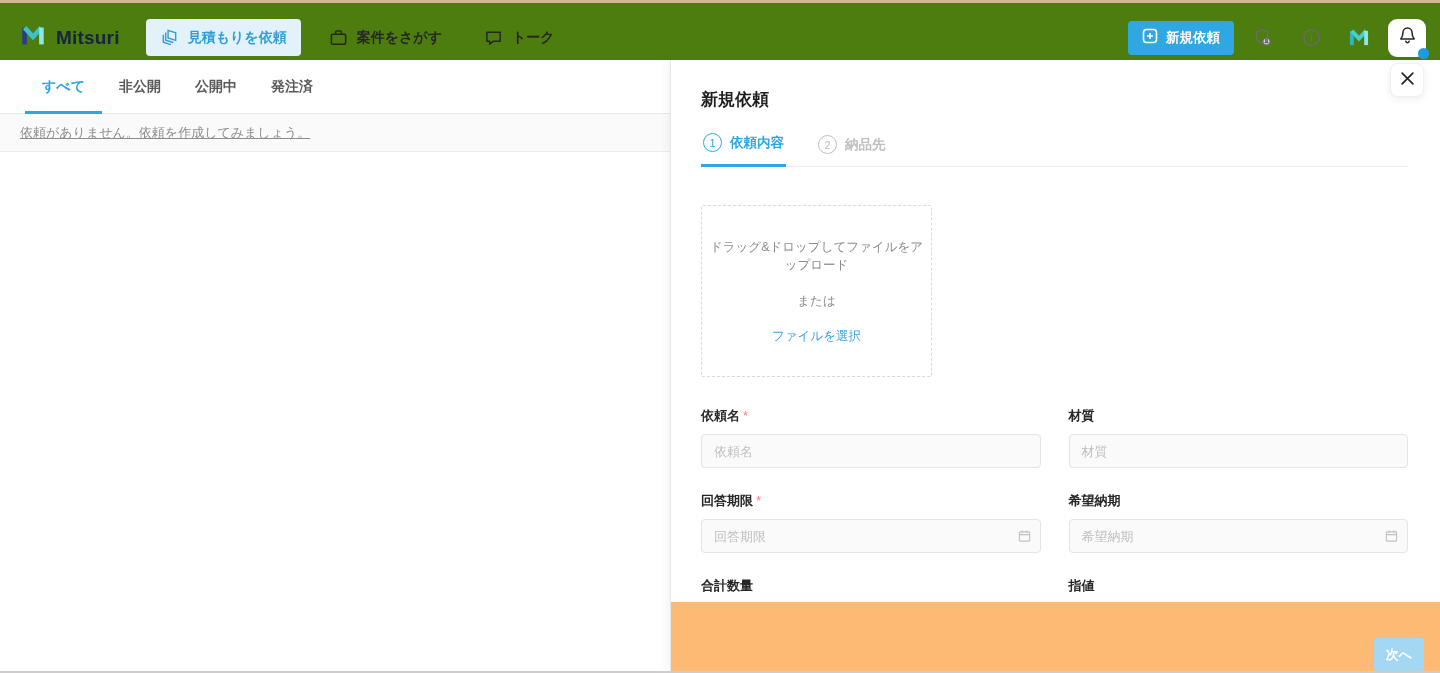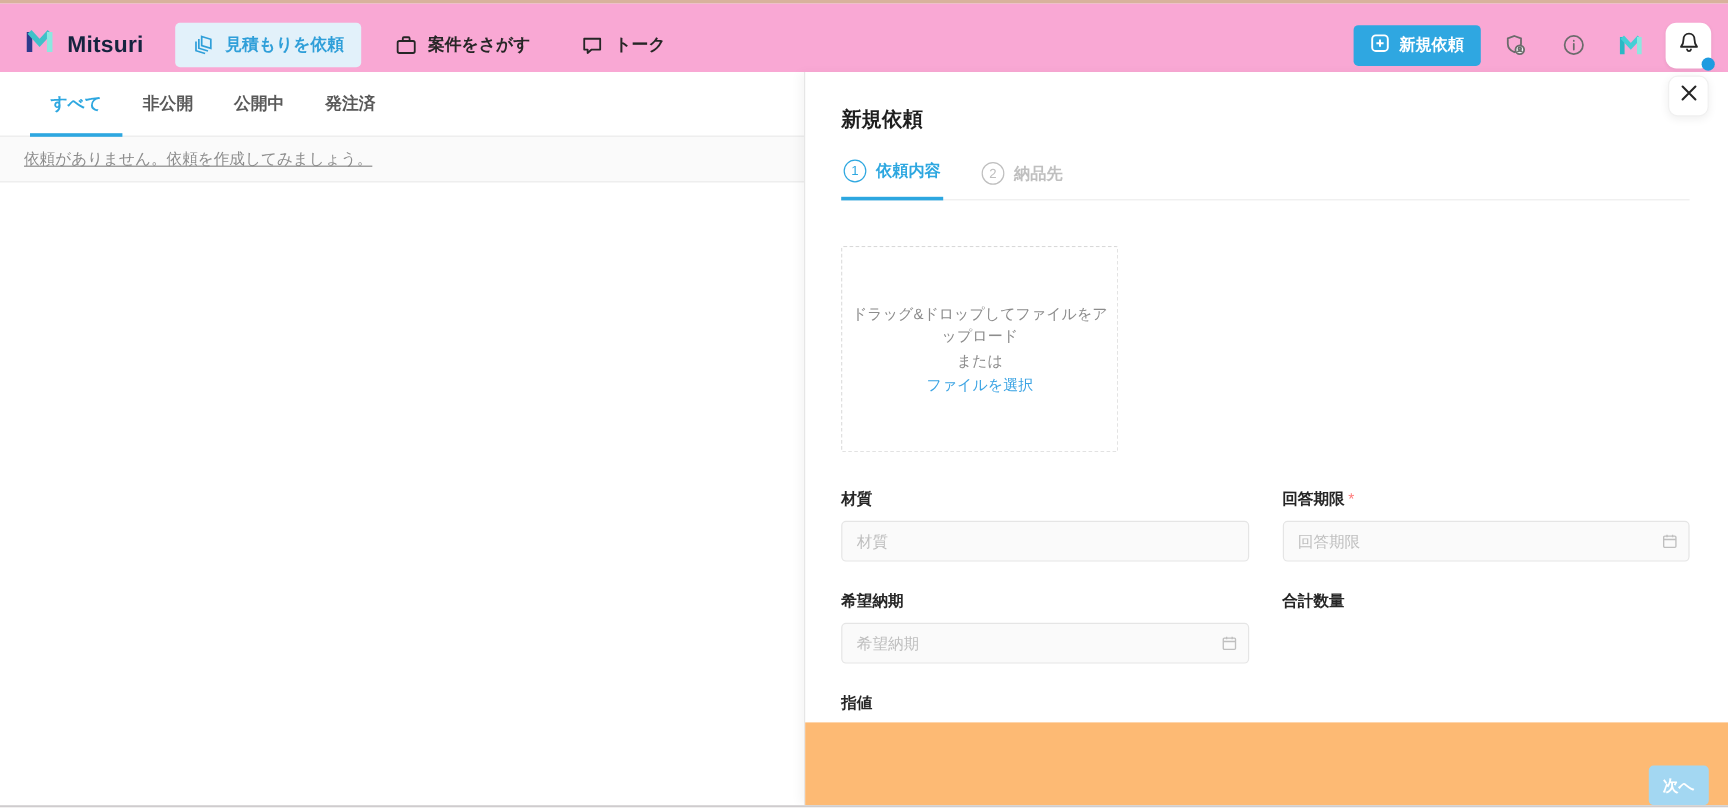--- a/index.html
+++ b/index.html
@@ -6,21 +6,21 @@
   html,body { width:1440px; height:673px; }
   body {
     font-family: "Liberation Sans", "DejaVu Sans", sans-serif;
     color:#262626; background:#fff; overflow:hidden;
   }
   .page { width:1440px; height:673px; display:flex; flex-direction:column;
           border-bottom:2px solid #cfccce; overflow:hidden; background:#fff; }
 
   
   .top-strip { height:3px; background:#d8b29c; flex:none; }
-  .navbar { height:57px; flex:none; background:#f9a8d4; display:flex; align-items:center;
+  .navbar { height:57px; flex:none; background:#4d7c0f; display:flex; align-items:center;
             padding:12px 14px 0 20px; }
   .brand { display:flex; align-items:center; gap:10px; margin-right:26px; cursor:pointer; }
   .brand-name { font-size:19px; font-weight:bold; color:#15243f; letter-spacing:.2px; }
   .nav-item { display:flex; align-items:center; gap:9px; font-size:14px; font-weight:bold;
               color:#262626; padding:9px 14px; border-radius:4px; margin-right:14px; cursor:pointer; white-space:nowrap; }
   .nav-item.active { background:#e2f1fa; color:#2f9fd9; }
   .nav-item svg { display:block; }
 
   .nav-right { margin-left:auto; display:flex; align-items:center; gap:10px; }
   .btn-new { display:flex; align-items:center; gap:8px; background:#2fa7e1; color:#fff;
@@ -59,21 +59,21 @@
   .step { display:flex; align-items:center; gap:8px; font-size:13.5px; font-weight:bold;
           padding:0 2px 12px 2px; cursor:pointer; }
   .step .num { width:19px; height:19px; border-radius:50%; border:1px solid currentColor;
                display:inline-flex; align-items:center; justify-content:center; font-size:11px; font-weight:normal; }
   .step.active { color:#2da7e0; border-bottom:3px solid #2da7e0; margin-bottom:-1px; }
   .step.inactive { color:#bfbfbf; margin-left:30px; }
 
   .drawer-body { flex:1; min-height:0; overflow:hidden; padding:38px 32px 0 30px; }
   .upload-box { width:231px; height:172px; border:1px dashed #d9d9d9; border-radius:2px;
                 display:flex; flex-direction:column; align-items:center; justify-content:center;
-                text-align:center; gap:3px; margin-bottom:30px; cursor:pointer; }
+                text-align:center; gap:18px; margin-bottom:30px; cursor:pointer; }
   .upload-box .hint { font-size:12.5px; color:#8c8c8c; line-height:18px; padding:0 6px; }
   .upload-box .link { font-size:12.5px; color:#3aa3e3; cursor:pointer; }
 
   .form-grid { display:grid; grid-template-columns:1fr 1fr; column-gap:28px; row-gap:24px; }
   .field label { display:block; font-size:13px; font-weight:bold; color:#262626; margin-bottom:9px; }
   .field .req { color:#ff7a7a; margin-left:3px; font-weight:normal; }
   .input-wrap { position:relative; }
   .input-wrap input { width:100%; height:34px; border:1px solid #e5e5e5; border-radius:4px;
                 background:#fafafa; padding:0 12px; font-size:13px; color:#262626; outline:none;
                 font-family:inherit; }
@@ -216,20 +216,26 @@
 
       <div class="drawer-body">
         <div class="upload-box">
           <div class="hint">ドラッグ&amp;ドロップしてファイルをアップロード</div>
           <div class="hint">または</div>
           <div class="link">ファイルを選択</div>
         </div>
 
         <div class="form-grid">
 
+          <div class="field">
+            <label><span>依頼名</span><span class="req">*</span></label>
+            <div class="input-wrap">
+              <input type="text" placeholder="依頼名" style="">
+            </div>
+          </div>
 
           <div class="field">
             <label><span>材質</span></label>
             <div class="input-wrap">
               <input type="text" placeholder="材質" style="">
             </div>
           </div>
 
           <div class="field">
             <label><span>回答期限</span><span class="req">*</span></label>

